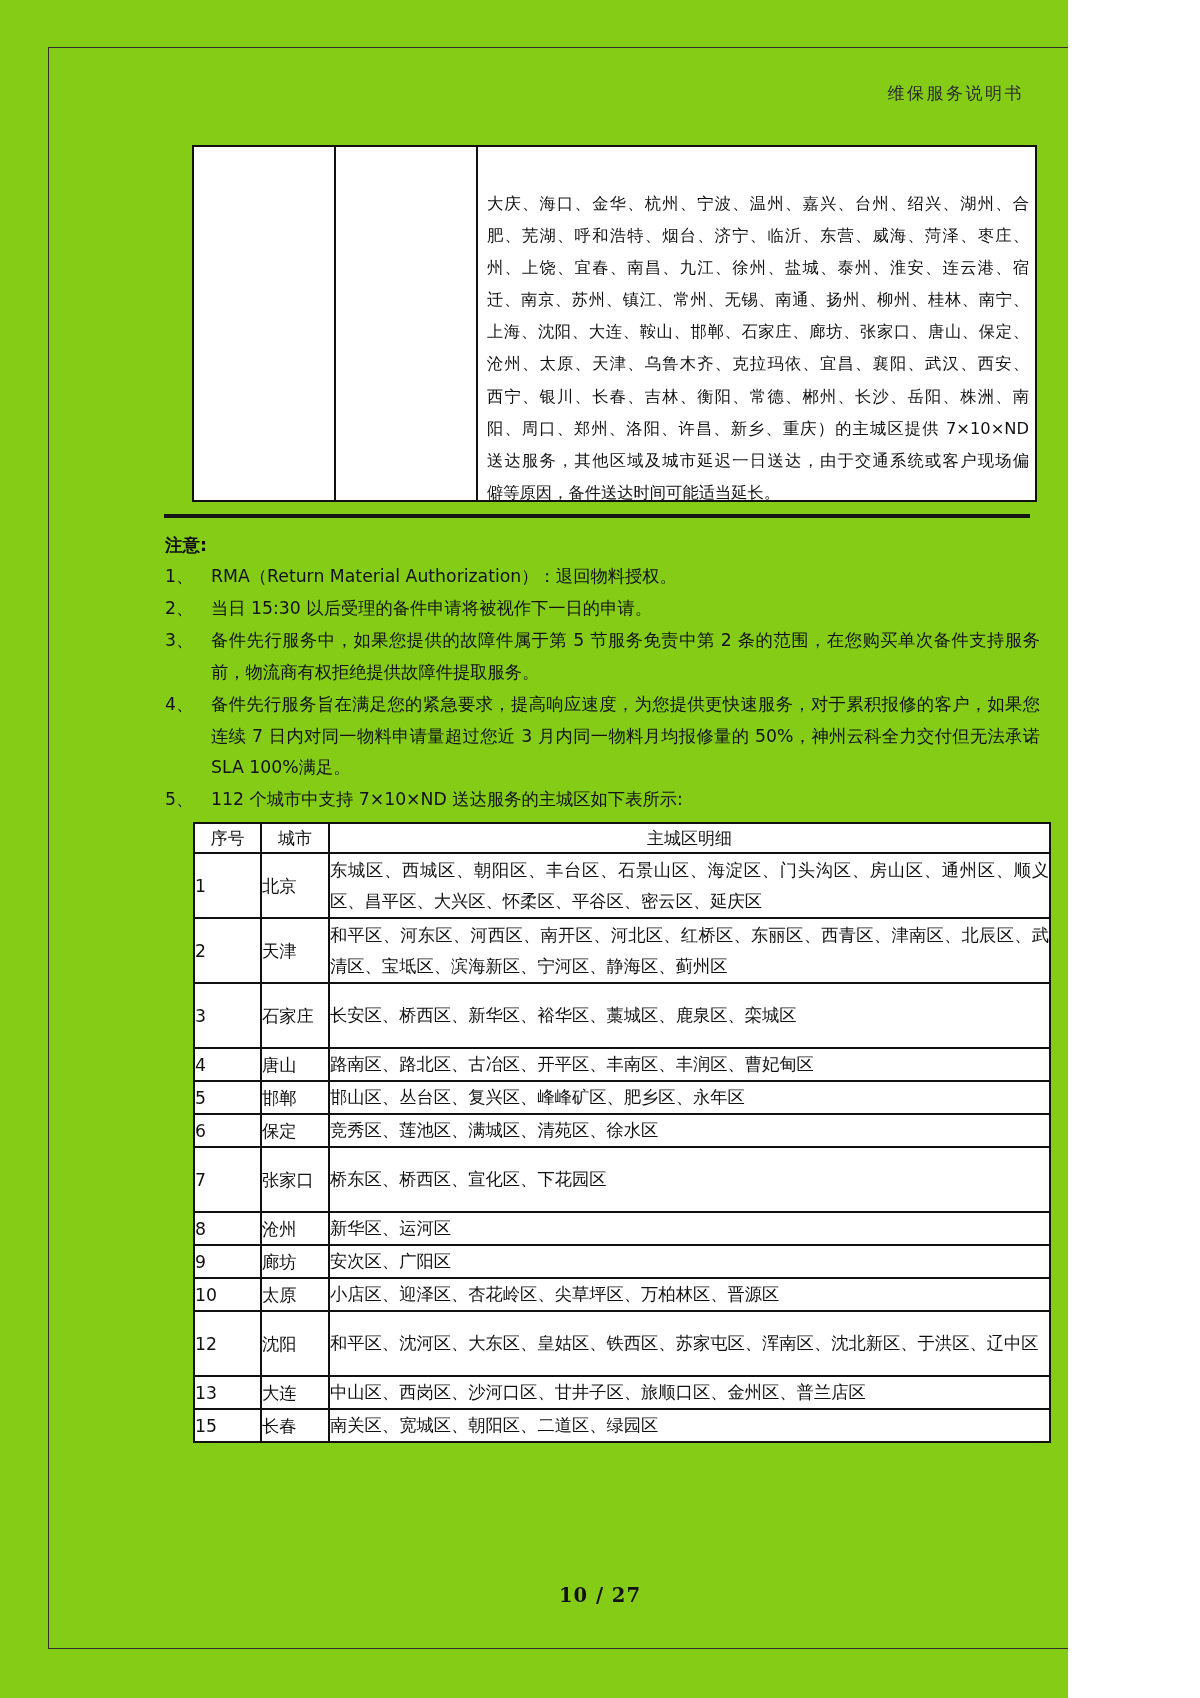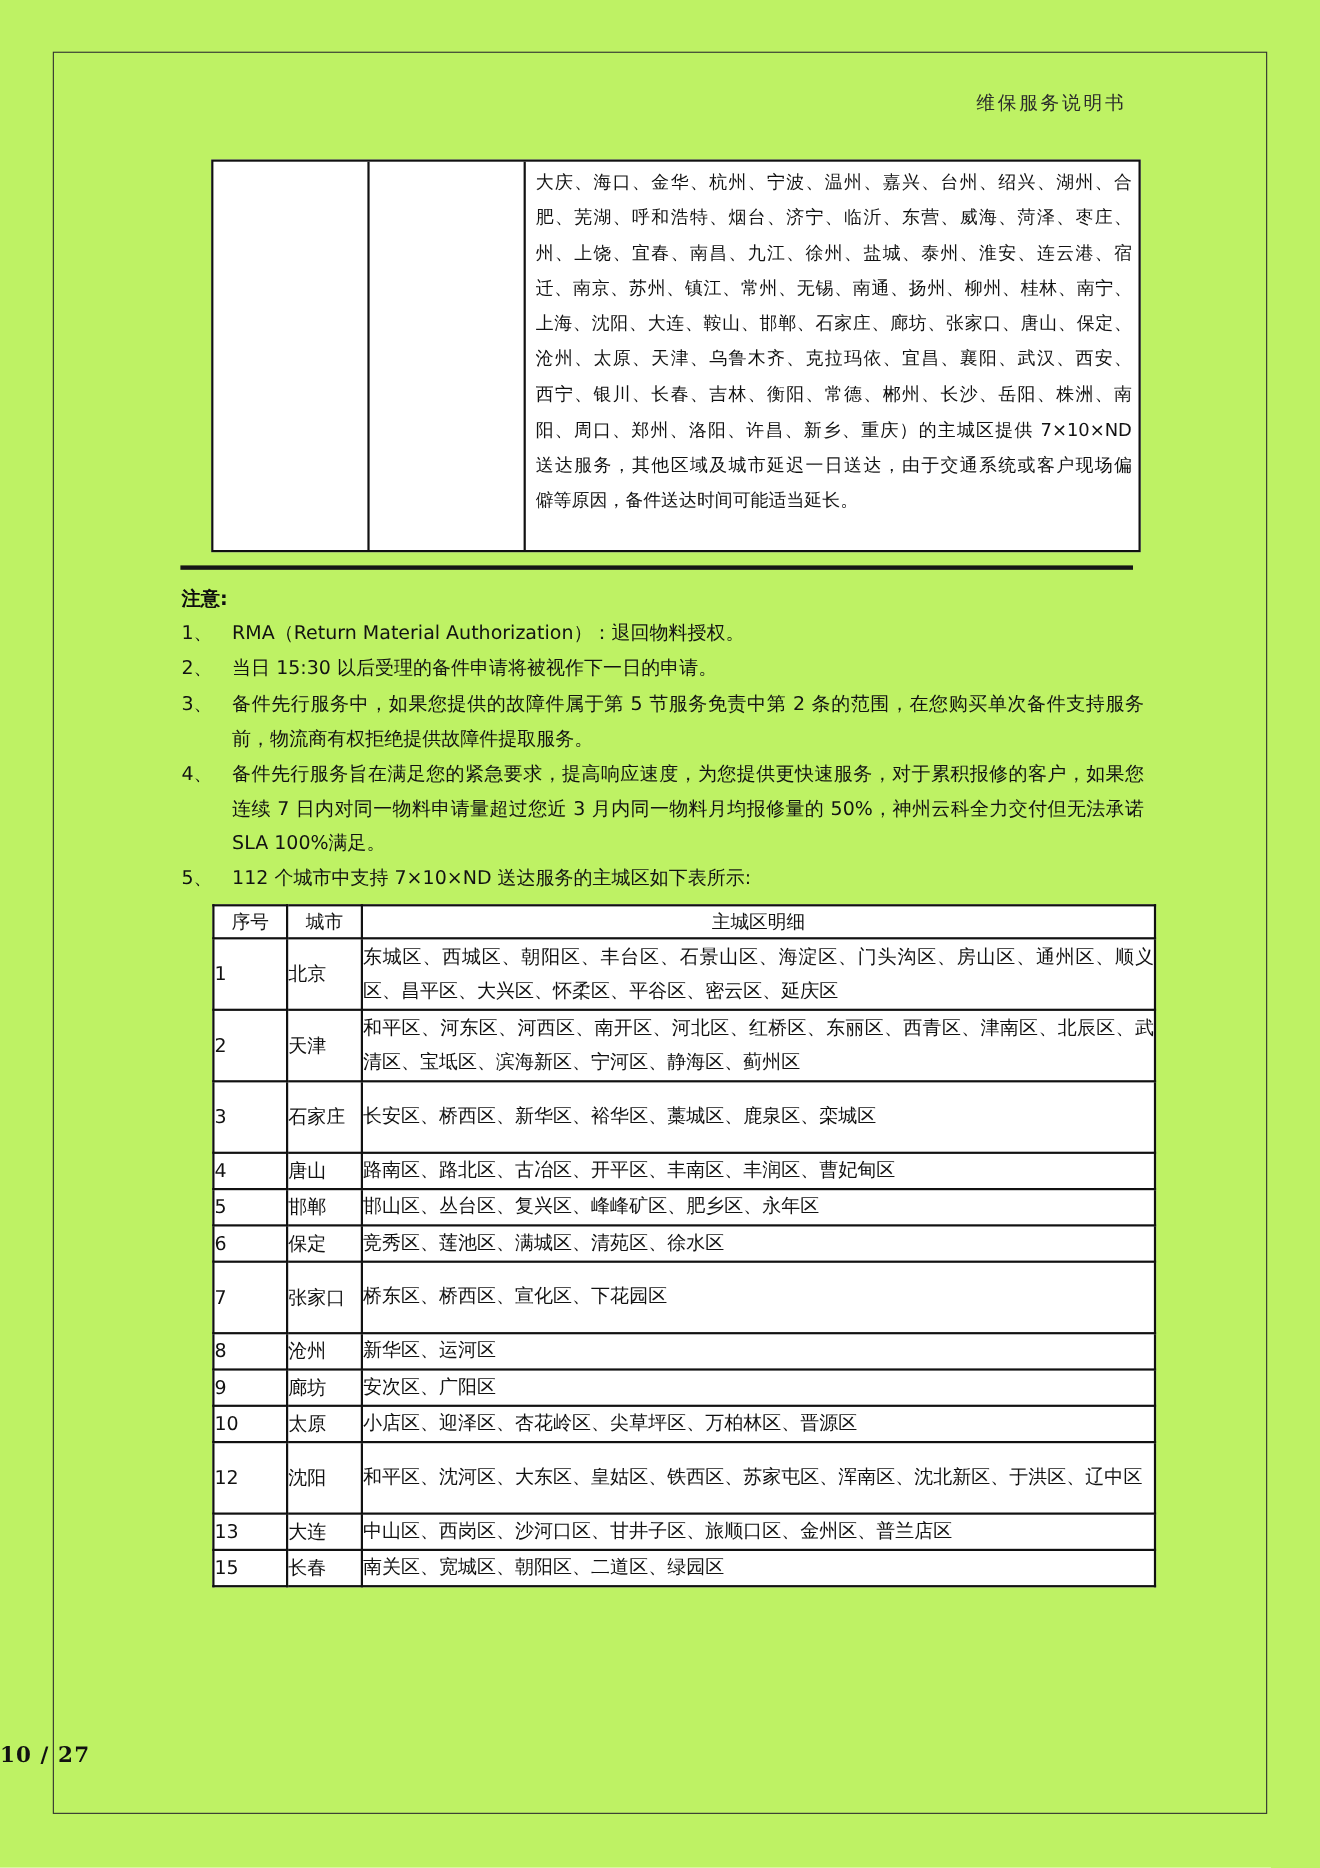--- a/index.html
+++ b/index.html
@@ -1,36 +1,36 @@
 <!DOCTYPE html>
 <html><head>
 <meta charset="utf-8">
 <style>
   html,body { margin:0; padding:0; background:#ffffff; }
   .page {
-    position:relative; width:1200px; height:1698px; background:#bef264;
+    position:relative; width:1068px; height:1698px; background:#84cc16;
     color:#121212; font-family:"DejaVu Sans","Liberation Sans",sans-serif;
     overflow:hidden;
   }
   .page-border {
     position:absolute; left:48px; top:47px; width:1104px; height:1602px;
     border:1.5px solid #2f2f2f; box-sizing:border-box;
   }
   .doc-header {
     position:absolute; top:82px; left:600px; width:424px; text-align:right;
     font-family:"DejaVu Serif","Liberation Serif",serif; font-size:17px;
     letter-spacing:2.5px; color:#2b2b2b;
   }
   
   .top-table {
     position:absolute; left:192px; top:145px; width:845px; height:357px;
     box-sizing:border-box; border:2px solid #111; display:flex; background:#fff;
   }
   .tt-col-empty { width:142px; flex:none; box-sizing:border-box; border-right:2px solid #111; }
-  .tt-col-text { flex:1; box-sizing:border-box; padding:3px 6px 0 9px; overflow:hidden; }
+  .tt-col-text { flex:1; box-sizing:border-box; padding:3px 6px 0 9px; overflow:hidden;margin-top:38px; }
   .tt-line {
     font-size:16.3px; line-height:32.1px; height:32.1px; overflow:hidden;
     text-align:justify; text-align-last:justify; color:#121212;
   }
   .tt-line.tt-last { text-align-last:left; }
   
   .rule { position:absolute; left:164px; top:514px; width:866px; height:4px; background:#161616; }
   
   .notes { position:absolute; left:165px; top:529px; width:875px; }
   .notes-heading { font-weight:bold; font-size:17.5px; line-height:32px; color:#0e0e0e; }
@@ -46,21 +46,21 @@
   .districts th, .districts td { border:2px solid #111; font-weight:normal; padding:0; vertical-align:middle; }
   .districts thead tr { height:30px; }
   .districts thead th { text-align:center; font-size:17px;margin-left:17px; }
   .districts tr.single { height:32px; }
   .districts tr.tall { height:65px; }
   .c-no { text-align:left; padding-left:13px; }
   .c-city { padding:0 8px 0 13px; line-height:30px; }
   .c-districts { text-align:justify; padding:0 14px 0 13px; line-height:31px; }
   
   .footer {
-    position:absolute; top:1584px; left:0; width:1200px; text-align:left;
+    position:absolute; top:1584px; left:0; width:1200px; text-align:center;
     font-family:"DejaVu Serif","Liberation Serif",serif; font-size:19.5px;
     font-weight:bold; letter-spacing:1px; color:#111;
   }
 </style>
 </head>
 <body>
 
 <div class="page">
 
   <div class="page-border"></div>

